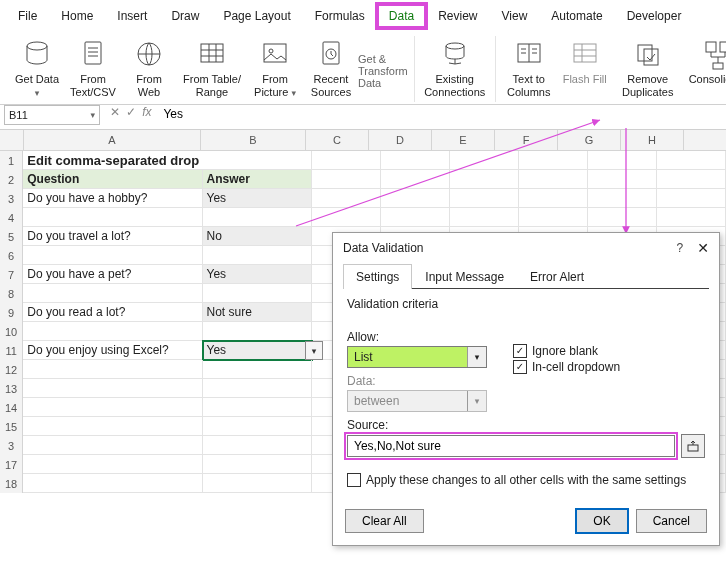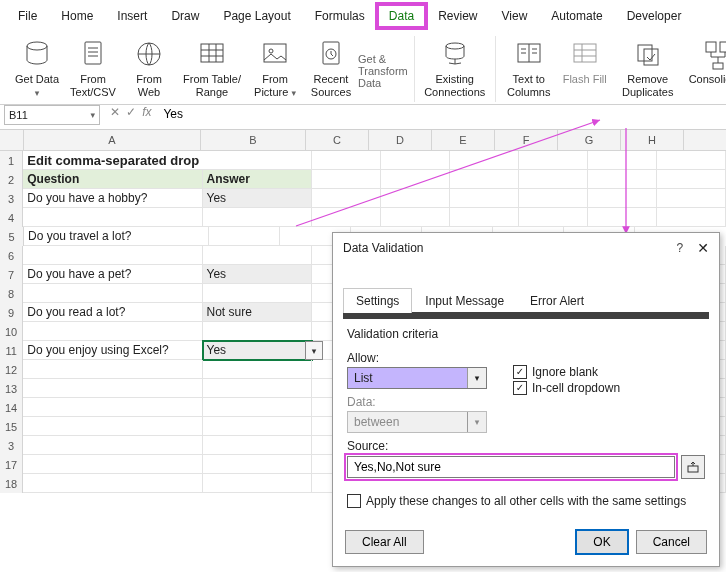--- a/index.html
+++ b/index.html
@@ -38,26 +38,26 @@
 .hdr-cell{background:#e2efda;font-weight:700}
 .ans{background:#ededed}
 .sel-cell{outline:2px solid #107c41;outline-offset:-1px}
 .dd-btn{width:16px;height:17px;border:1px solid #888;background:#f5f5f5;display:flex;align-items:center;justify-content:center;font-size:9px;color:#333;position:absolute}
 
 .dialog{position:absolute;left:332px;top:232px;width:386px;background:#fff;border:1px solid #9a9a9a;box-shadow:2px 2px 6px rgba(0,0,0,.25)}
 .dlg-title{display:flex;align-items:center;padding:7px 10px;font-size:12px}
 .dlg-title .sp{flex:1}
 .dlg-title .q{margin-right:14px;color:#444;cursor:pointer}
 .dlg-title .x{font-size:14px;cursor:pointer}
-.dlg-tabs{display:flex;border-bottom:7px solid #404040;margin:24px 10px 0}
+.dlg-tabs{display:flex;border-bottom:1px solid #404040;margin:0 10px 0}
 .dtab{padding:5px 12px;font-size:12px;border:1px solid transparent;border-bottom:none;cursor:pointer;position:relative;top:1px}
 .dtab.active{border-color:#c8c8c8;background:#fff}
 .dlg-body{padding:8px 14px 10px;font-size:12px}
 .field-lbl{margin:6px 0 2px;font-size:12px}
-.combo{display:flex;align-items:center;width:138px;height:20px;border:1px solid #7a7a7a;background:#c4b5fd}
+.combo{display:flex;align-items:center;width:138px;height:20px;border:1px solid #7a7a7a;background:#bef264}
 .combo.disabled{background:#f0f0f0;color:#8a8a8a;border-color:#bcbcbc}
 .combo .cv{flex:1;padding:0 6px}
 .combo .cbtn{width:18px;height:100%;border-left:1px solid #9a9a9a;display:flex;align-items:center;justify-content:center;font-size:9px;background:#efefef}
 .chk{display:flex;align-items:center;gap:5px;margin:2px 0}
 .chk .box{width:12px;height:12px;border:1px solid #333;display:flex;align-items:center;justify-content:center;font-size:10px;line-height:1}
 .src-row{display:flex;align-items:center;gap:6px}
 .src-input{flex:1;height:20px;border:1px solid #7a7a7a;padding:0 6px;font-size:12px}
 .src-hl{outline:2px solid #d94bd9;outline-offset:1px}
 .ref-btn{width:22px;height:22px;border:1px solid #7a7a7a;background:#efefef;display:flex;align-items:center;justify-content:center}
 .dlg-foot{display:flex;padding:10px 12px 12px;gap:8px;align-items:center}
@@ -250,20 +250,21 @@
         <div class="cell wC"></div>
         <div class="cell wD"></div>
         <div class="cell wE"></div>
         <div class="cell wF"></div>
         <div class="cell wG"></div>
         <div class="cell wH"></div>
       </div>
       <div class="row">
         <div class="rowhdr">5</div>
         <div class="cell wA">Do you travel a lot?</div>
+        <div class="cell wB ans">No</div>
         <div class="cell wC"></div>
         <div class="cell wD"></div>
         <div class="cell wE"></div>
         <div class="cell wF"></div>
         <div class="cell wG"></div>
         <div class="cell wH"></div>
       </div>
       <div class="row">
         <div class="rowhdr">6</div>
         <div class="cell wA"></div>
@@ -428,21 +429,21 @@
     <span class="q">?</span>
     <span class="x">✕</span>
   </div>
   <div class="dlg-tabs">
     <div class="dtab active">Settings</div>
     <div class="dtab">Input Message</div>
     <div class="dtab">Error Alert</div>
   </div>
   <div class="dlg-body">
     <div>Validation criteria</div>
-    <div style="display:flex;gap:26px;margin-top:4px">
+    <div style="display:flex;gap:26px;margin-top:13px">
       <div>
         <div class="field-lbl"><span>Allow:</span></div>
         <div class="combo">
             <span class="cv">List</span>
             <span class="cbtn">▾</span>
           </div>
         <div class="field-lbl" style="color:#8a8a8a"><span>Data:</span></div>
         <div class="combo disabled">
             <span class="cv">between</span>
             <span class="cbtn">▾</span>

